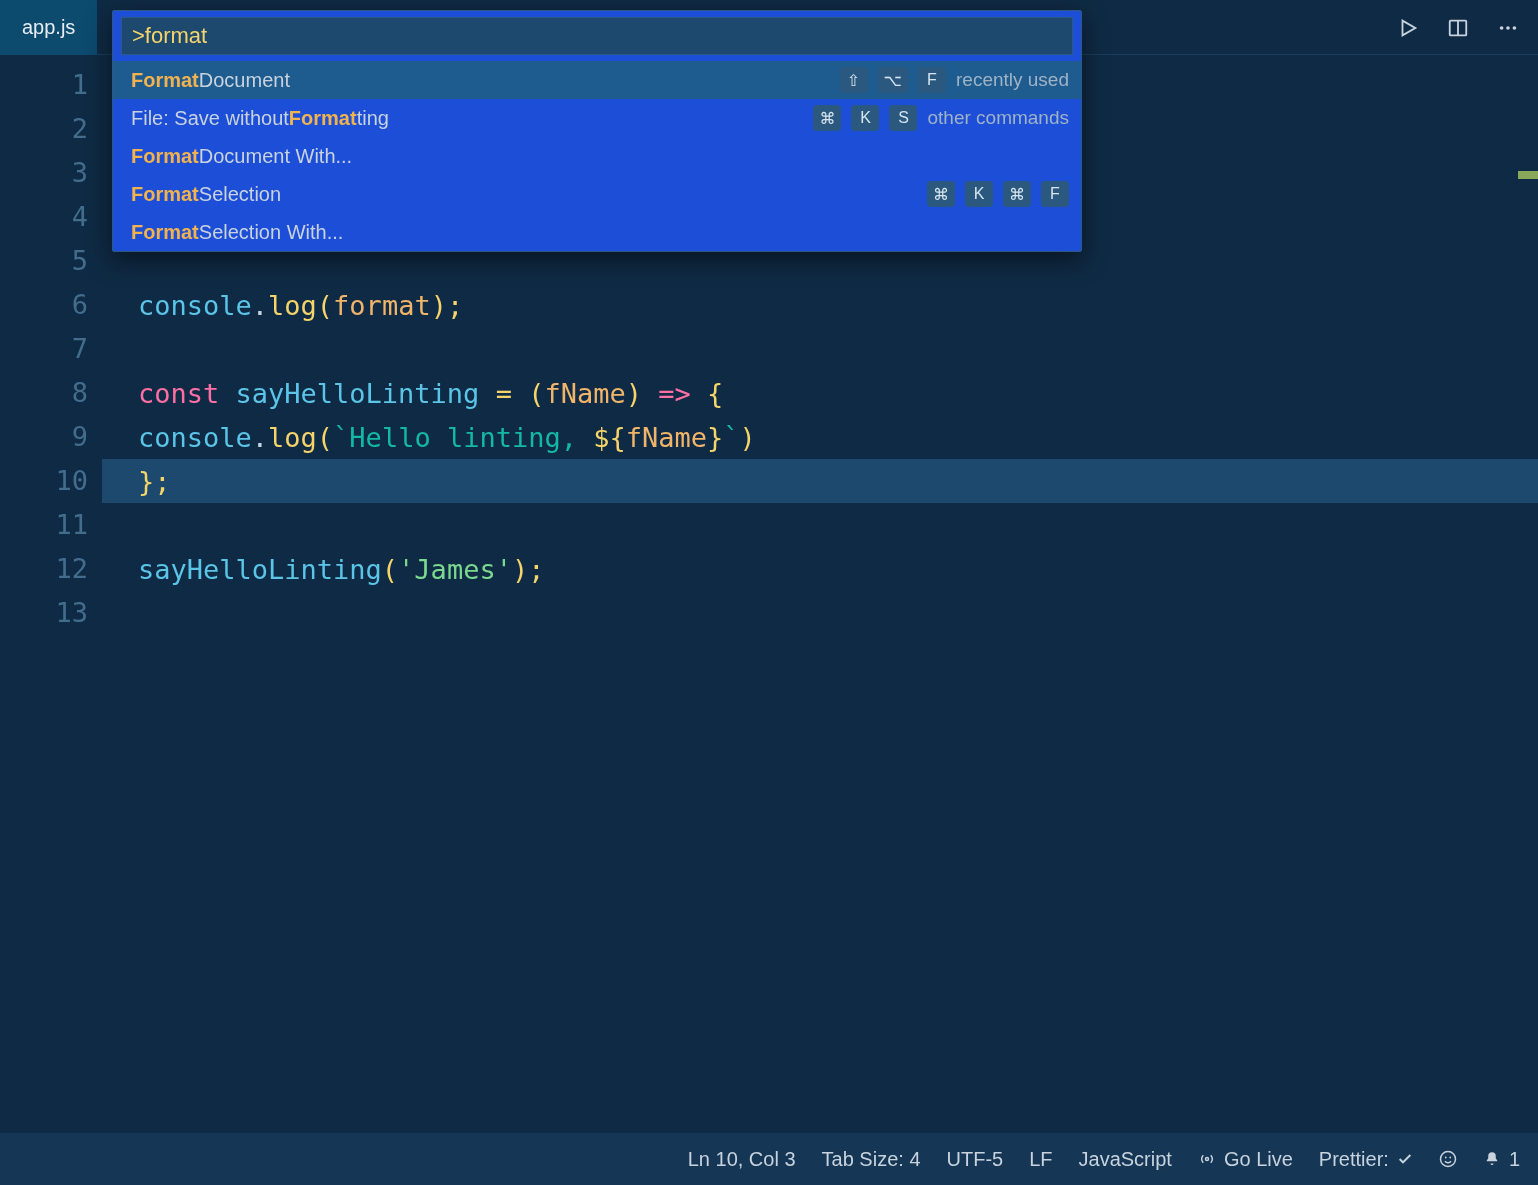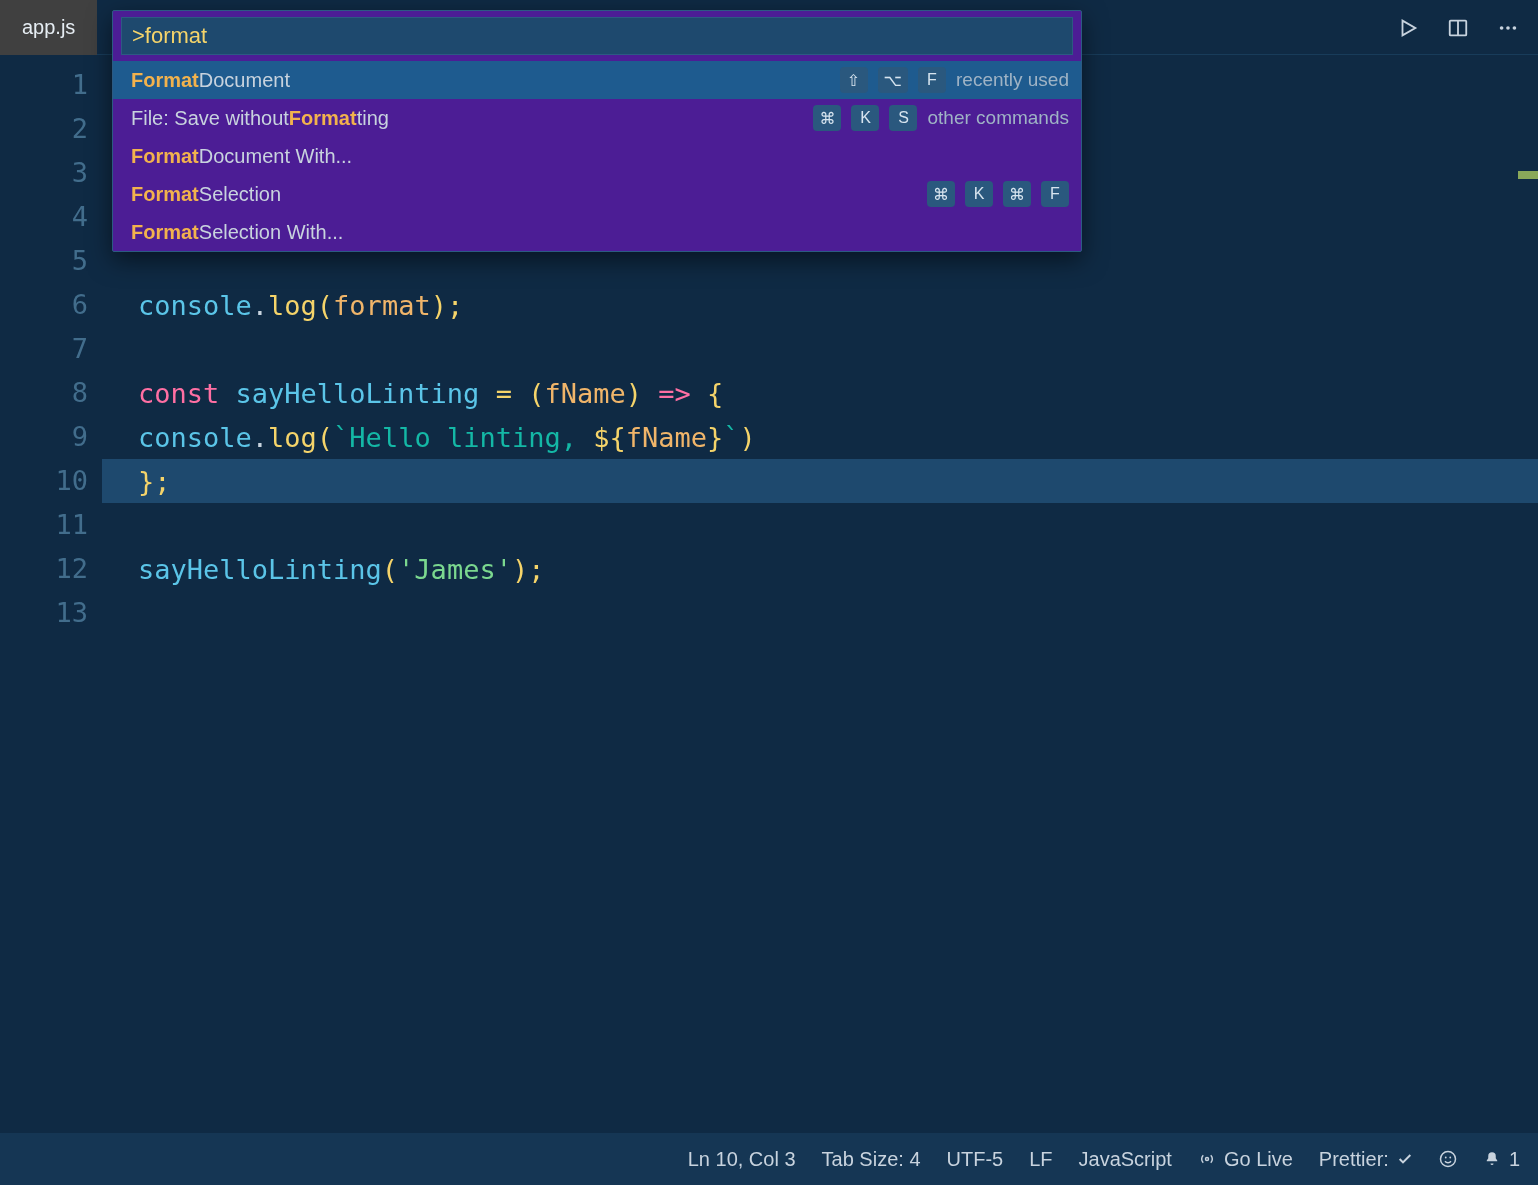--- a/index.html
+++ b/index.html
@@ -18,21 +18,21 @@
     align-items: center;
     position: relative;
     background: #0f2a44;
     border-bottom: 1px solid #183c5a;
   }
   .tab {
     height: 55px;
     display: flex;
     align-items: center;
     padding: 0 22px;
-    background: #404040;
+    background: #0c4a6e;
     color: #e6edf3;
     font-size: 20px;
   }
   .tab-actions {
     position: absolute;
     right: 16px;
     top: 0;
     height: 55px;
     display: flex;
     align-items: center;
@@ -119,21 +119,21 @@
     position:absolute;
     top:16px;
   }
 
   
   .command-palette {
     position: absolute;
     top: 10px;
     left: 112px;
     width: 970px;
-    background: #4c1d95;
+    background: #1d4ed8;
     border: 1px solid #2c5a82;
     box-shadow: 0 8px 24px rgba(0,0,0,0.5);
     z-index: 50;
     border-radius: 2px;
   }
   .cp-input-wrap{
     padding: 6px 8px;
   }
   .cp-input {
     width: 100%;

